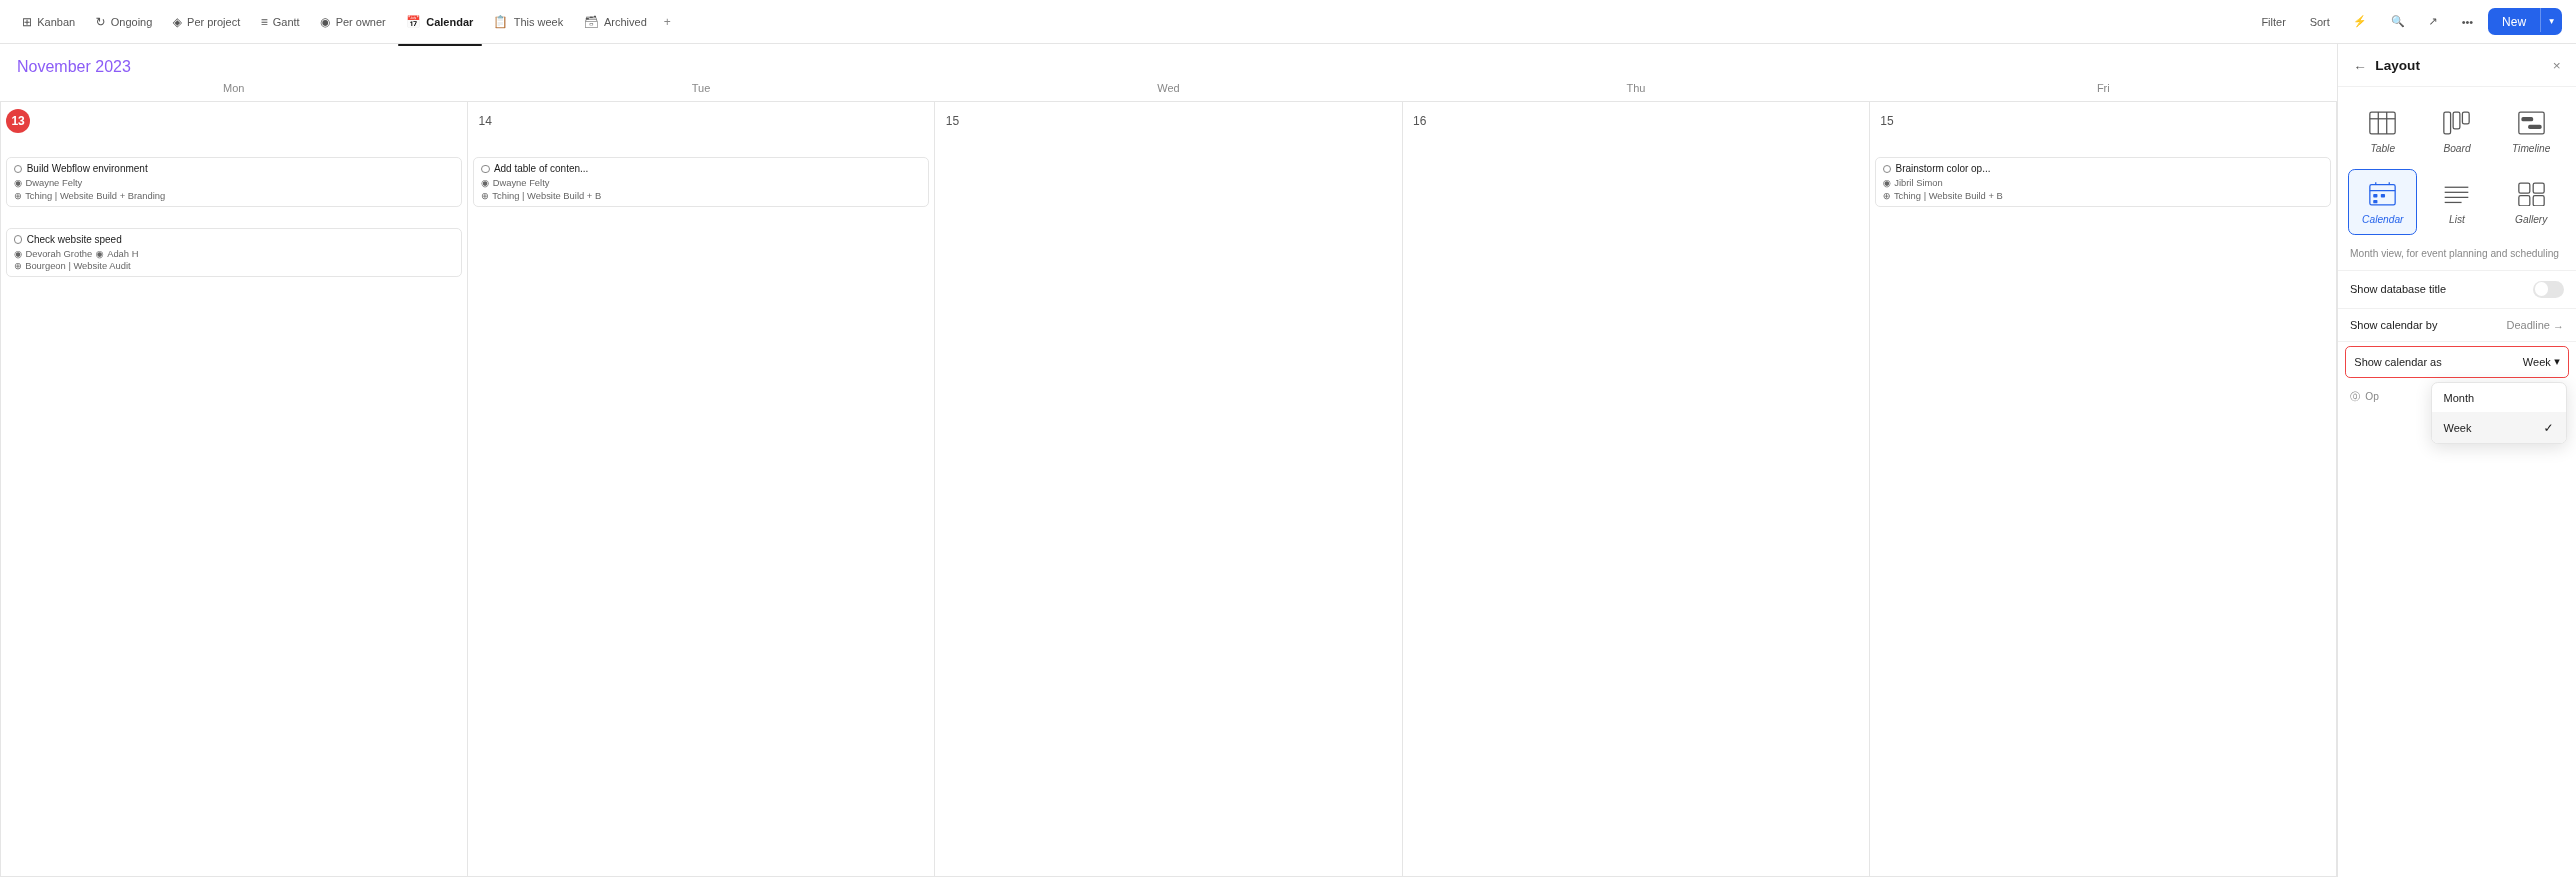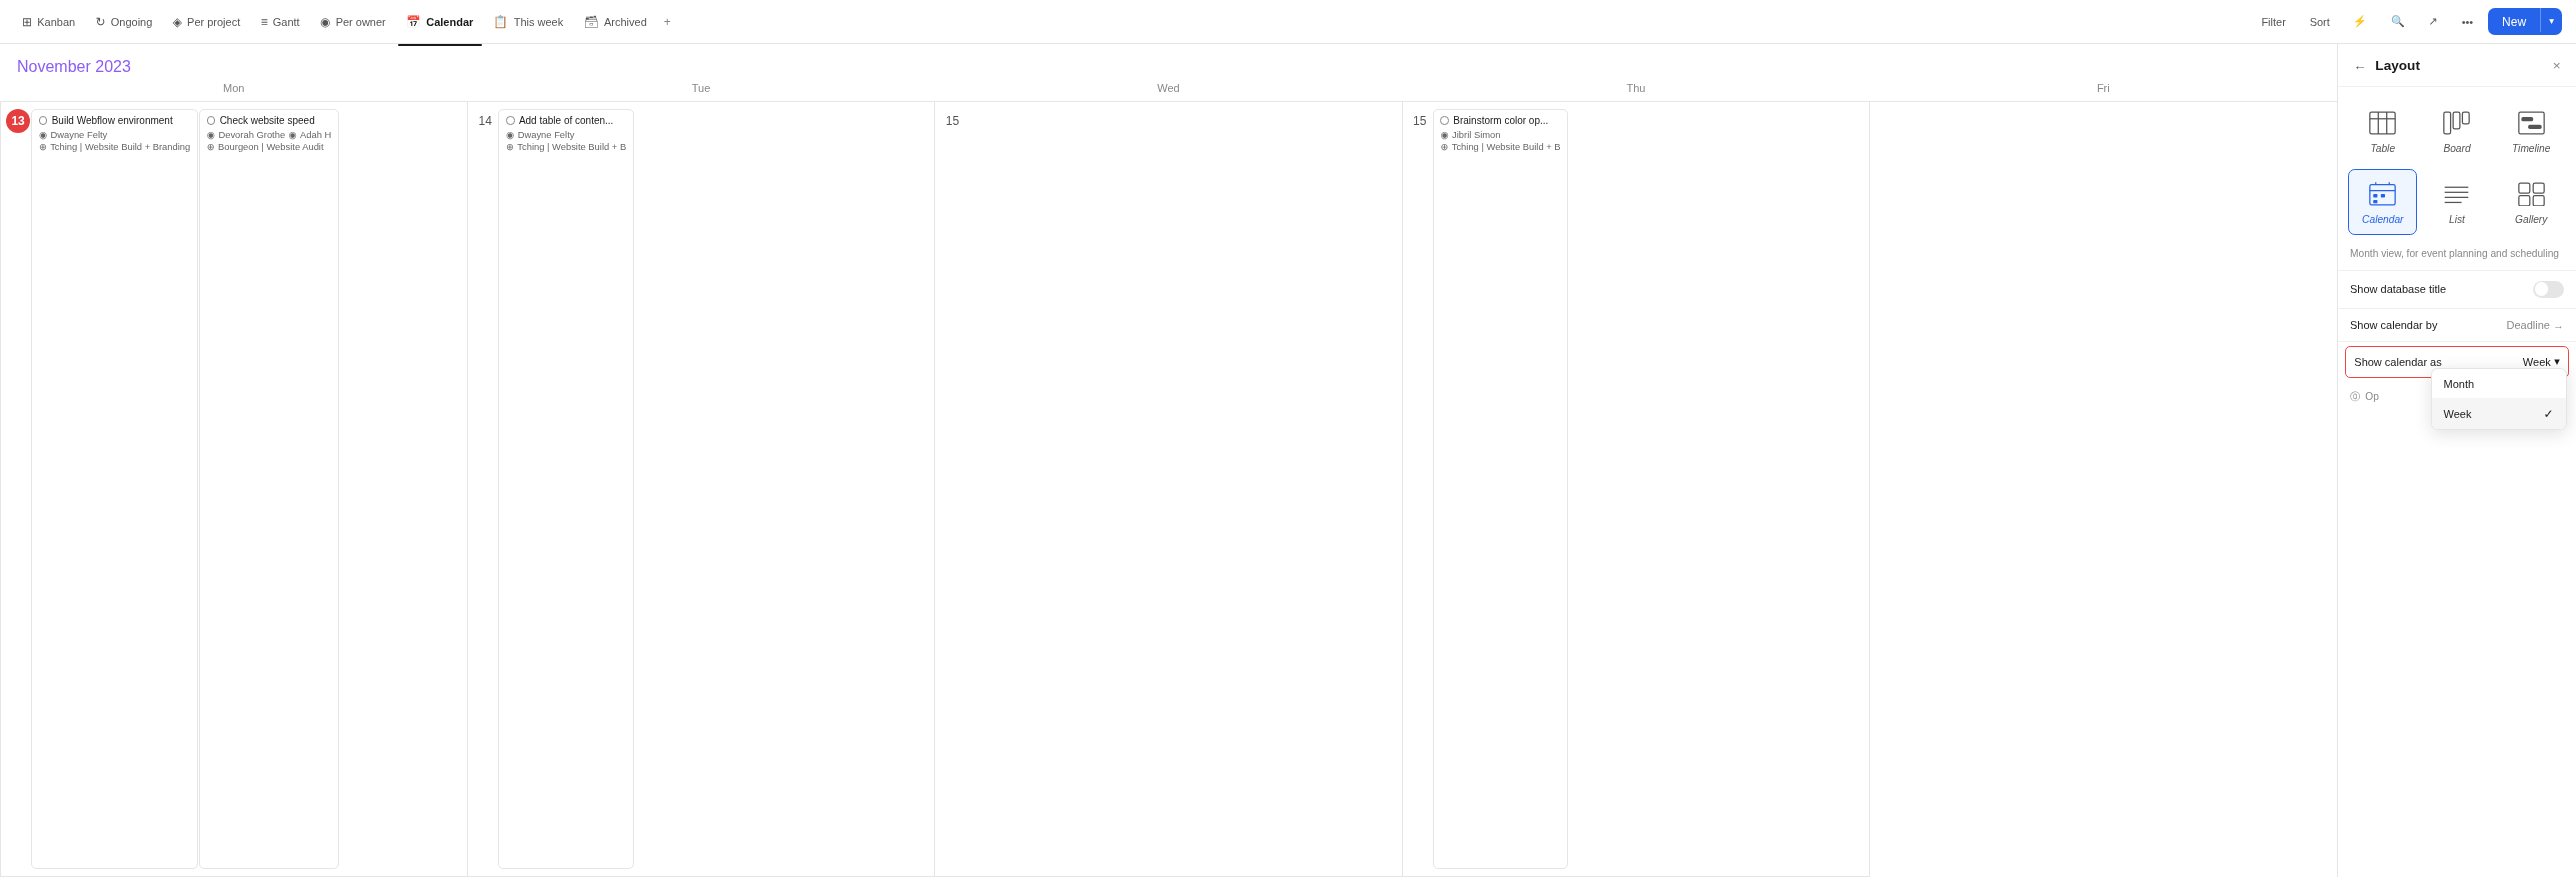--- a/index.html
+++ b/index.html
@@ -61,21 +61,21 @@
       text-align: center; font-size: 11px; color: #888; font-weight: 400;
     }
 
     
     .calendar-grid {
       display: grid; grid-template-columns: repeat(5, 1fr);
       flex: 1; border-left: 0.9px solid #e5e5e5;
     }
     .day-cell {
       border-right: 0.9px solid #e5e5e5; border-bottom: 0.9px solid #e5e5e5;
-      padding: 6.8px 5.1px; min-height: 170px; display: flex; flex-direction: row; gap: 1px;
+      padding: 6.8px 5.1px; min-height: 170px; display: flex; flex-direction: column; gap: 21px;
     }
     .day-number {
       font-size: 12px; color: #555; font-weight: 400; margin-bottom: 3.4px;
       text-align: center; width: 24px; height: 24px; display: flex; align-items: center; justify-content: center;
       border-radius: 50%;
     }
     .day-number.today { background: #e53e3e; color: #fff; font-weight: 600; }
 
     
     .task-card {
@@ -146,21 +146,21 @@
     
     .panel-row.highlighted {
       border: 1.7px solid #ef4444; border-radius: 5.1px; margin: 3.4px 6.8px;
       padding: 8.5px 8.5px;
     }
     .panel-row.highlighted .panel-row-value { color: #1a1a1a; }
 
     
     .dropdown-container { position: relative; }
     .dropdown-menu {
-      position: absolute; right: -6.8px; top: 13px;
+      position: absolute; right: -6.8px; top: 27px;
       background: #fff; border: 0.9px solid #e5e5e5;
       border-radius: 6.8px; box-shadow: 0 3.4px 17px rgba(0,0,0,0.12);
       min-width: 136px; z-index: 100; overflow: hidden;
     }
     .dropdown-item {
       display: flex; align-items: center; justify-content: space-between;
       padding: 8.5px 12px; font-size: 11px; color: #1a1a1a; cursor: pointer;
     }
     .dropdown-check { color: #1a1a1a; font-size: 12px; }
 
@@ -300,20 +300,23 @@
             <span>⊕</span>
             <span>Tching | Website Build + B</span>
           </div>
         </div>
       </div>
 
       <div class="day-cell">
         <div class="day-number">15</div>
       </div>
 
+      <div class="day-cell">
+        <div class="day-number">16</div>
+      </div>
 
       <div class="day-cell">
         <div class="day-number">15</div>
         <div class="task-card">
           <div class="task-title">
             <span class="task-circle"></span>
             <span>Brainstorm color op...</span>
           </div>
           <div class="task-meta">
             <span class="task-meta-icon">◉</span>

